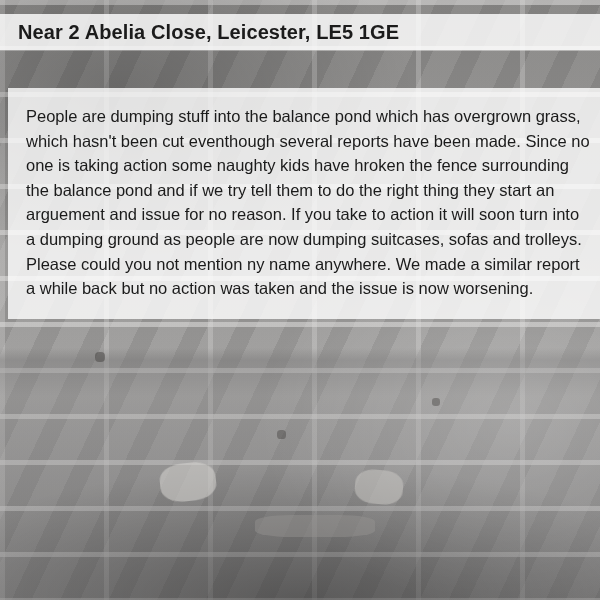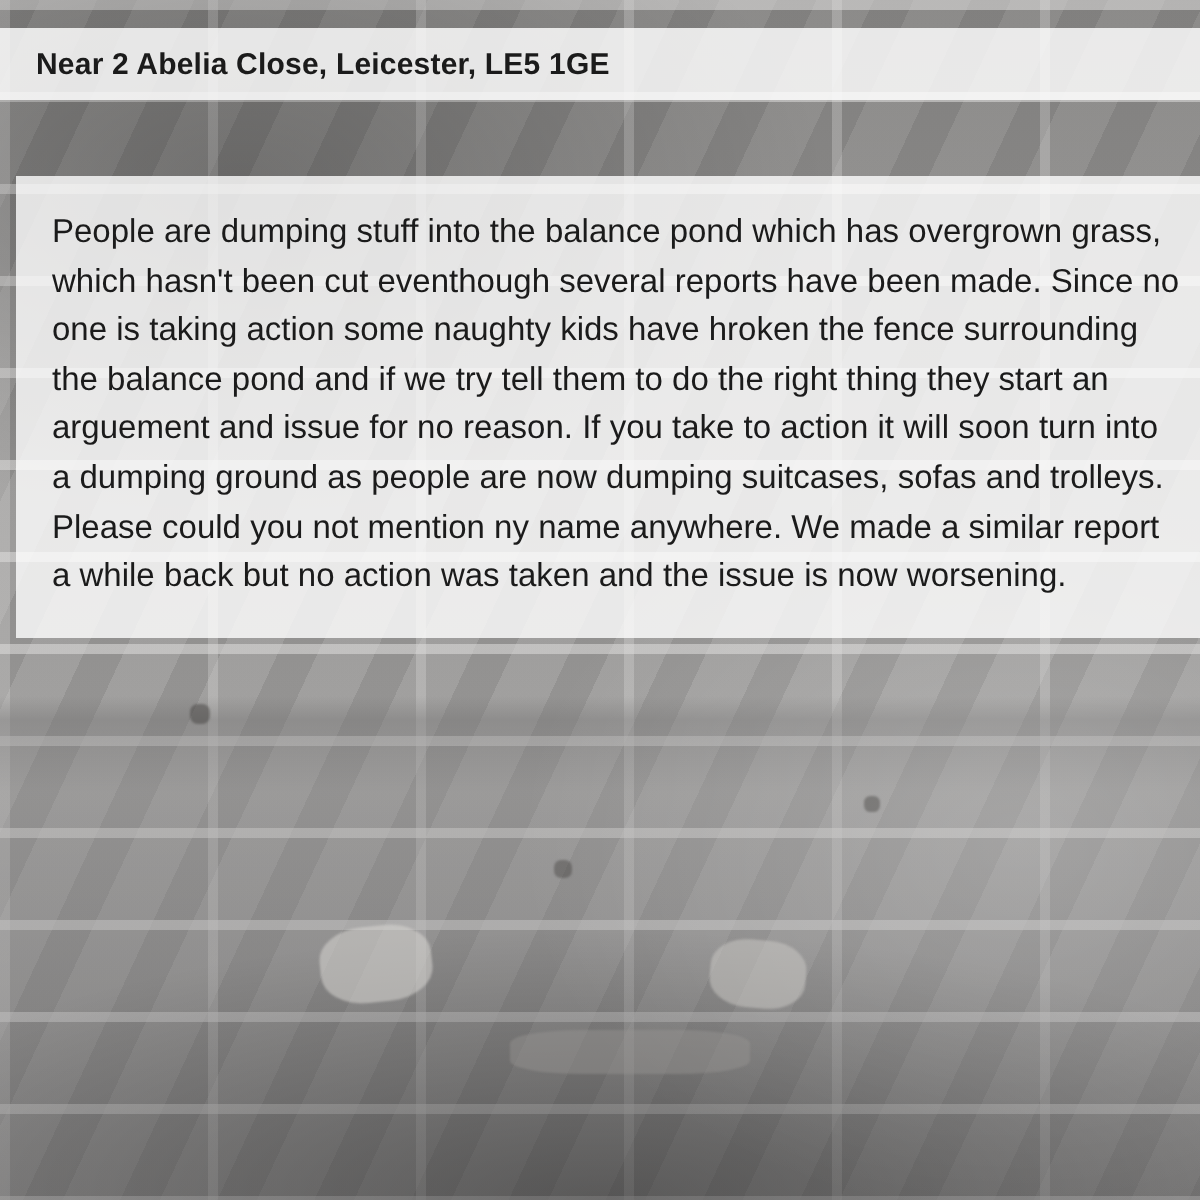--- a/index.html
+++ b/index.html
@@ -82,21 +82,21 @@
     position: absolute;
     left: 0;
     top: 14px;
     width: 600px;
     height: 36px;
     background: rgba(255,255,255,0.82);
     display: flex;
     align-items: center;
   }
   .header-title {
-    font-size: 15px;
+    font-size: 20px;
     font-weight: bold;
     color: #1b1b1b;
     padding-left: 18px;
     letter-spacing: 0.1px;
     white-space: nowrap;
   }
 
   .body-band {
     position: absolute;
     left: 8px;

